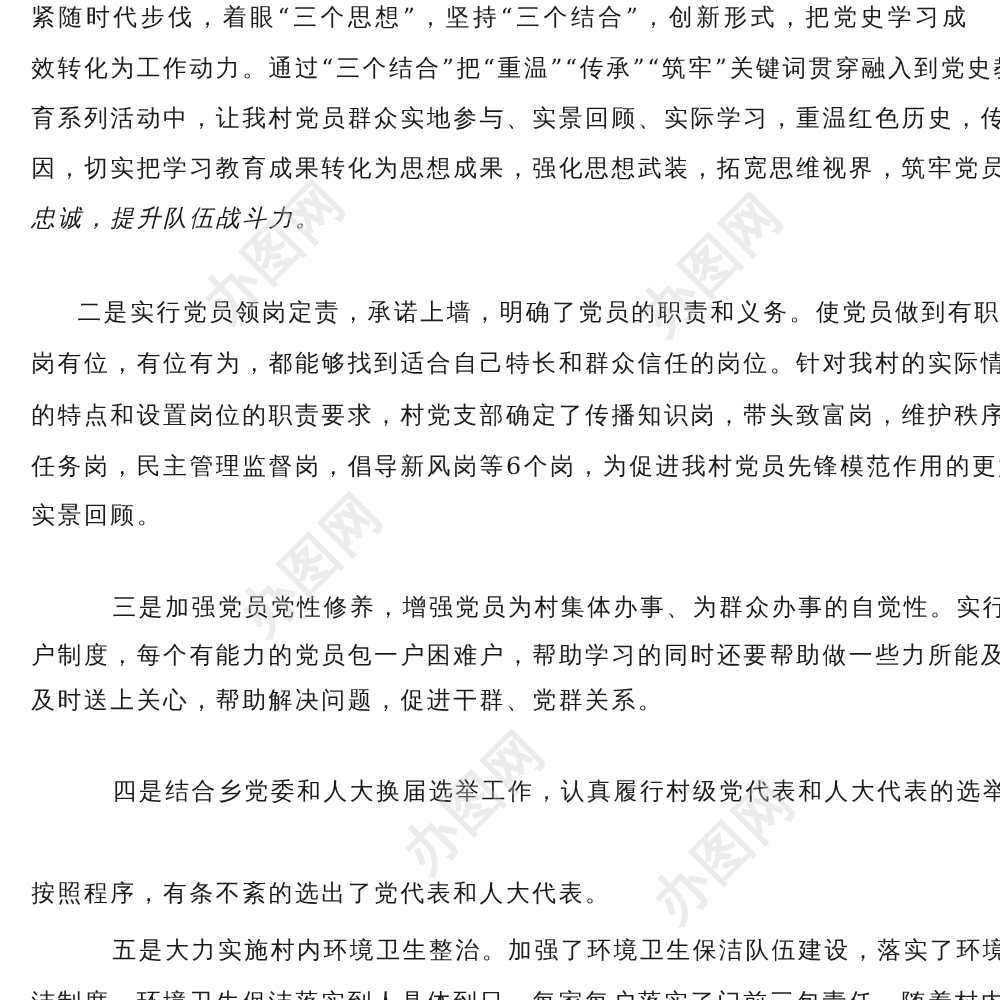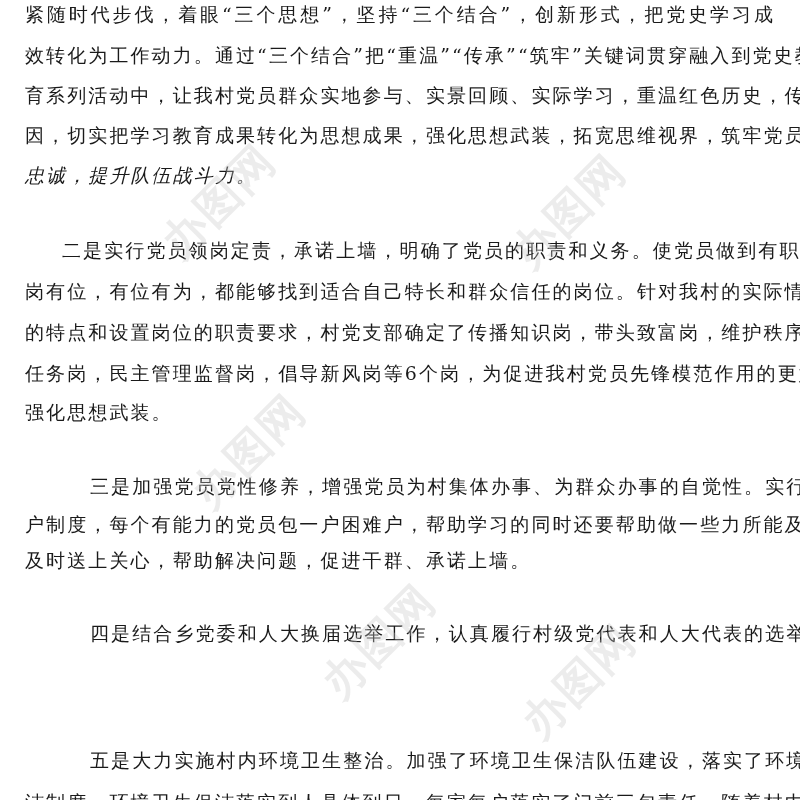--- a/index.html
+++ b/index.html
@@ -55,25 +55,26 @@
 <div class="page">
   <div class="line" style="top: -10px;">紧随时代步伐，着眼“三个思想”，坚持“三个结合”，创新形式，把党史学习成</div>
   <div class="line" style="top: 31px;">效转化为工作动力。通过“三个结合”把“重温”“传承”“筑牢”关键词贯穿融入到党史教</div>
   <div class="line" style="top: 71px;">育系列活动中，让我村党员群众实地参与、实景回顾、实际学习，重温红色历史，传承红色基</div>
   <div class="line" style="top: 111px;">因，切实把学习教育成果转化为思想成果，强化思想武装，拓宽思维视界，筑牢党员群众政治</div>
   <div class="line last" style="top: 151px; font-style: italic;">忠诚，提升队伍战斗力。</div>
   <div class="line indent1" style="top: 226px;">二是实行党员领岗定责，承诺上墙，明确了党员的职责和义务。使党员做到有职有责，有</div>
   <div class="line" style="top: 267px;">岗有位，有位有为，都能够找到适合自己特长和群众信任的岗位。针对我村的实际情况、党员</div>
   <div class="line" style="top: 308px;">的特点和设置岗位的职责要求，村党支部确定了传播知识岗，带头致富岗，维护秩序岗，落实</div>
   <div class="line" style="top: 349px;">任务岗，民主管理监督岗，倡导新风岗等6个岗，为促进我村党员先锋模范作用的更好发展，</div>
-  <div class="line last" style="top: 388px;">强化思想武装。</div>
+  <div class="line last" style="top: 388px;">实景回顾。</div>
   <div class="line indent2" style="top: 462px;">三是加强党员党性修养，增强党员为村集体办事、为群众办事的自觉性。实行党员联</div>
   <div class="line" style="top: 500px;">户制度，每个有能力的党员包一户困难户，帮助学习的同时还要帮助做一些力所能及的事情。</div>
-  <div class="line last" style="top: 536px;">及时送上关心，帮助解决问题，促进干群、承诺上墙。</div>
+  <div class="line last" style="top: 536px;">及时送上关心，帮助解决问题，促进干群、党群关系。</div>
   <div class="line indent2" style="top: 609px;">四是结合乡党委和人大换届选举工作，认真履行村级党代表和人大代表的选举，严格</div>
+  <div class="line last" style="top: 691px;">按照程序，有条不紊的选出了党代表和人大代表。</div>
   <div class="line indent2" style="top: 736px;">五是大力实施村内环境卫生整治。加强了环境卫生保洁队伍建设，落实了环境卫生保</div>
   <div class="line" style="top: 778px;">洁制度，环境卫生保洁落实到人具体到日，每家每户落实了门前三包责任，随着村内环境卫生</div>
 
   <div class="watermark" style="left: 150px; top: 160px;">办图网</div>
   <div class="watermark" style="left: 500px; top: 170px;">办图网</div>
   <div class="watermark" style="left: 180px; top: 410px;">办图网</div>
   <div class="watermark" style="left: 510px; top: 640px;">办图网</div>
   <div class="watermark" style="left: 310px; top: 600px;">办图网</div>
 </div>
 

